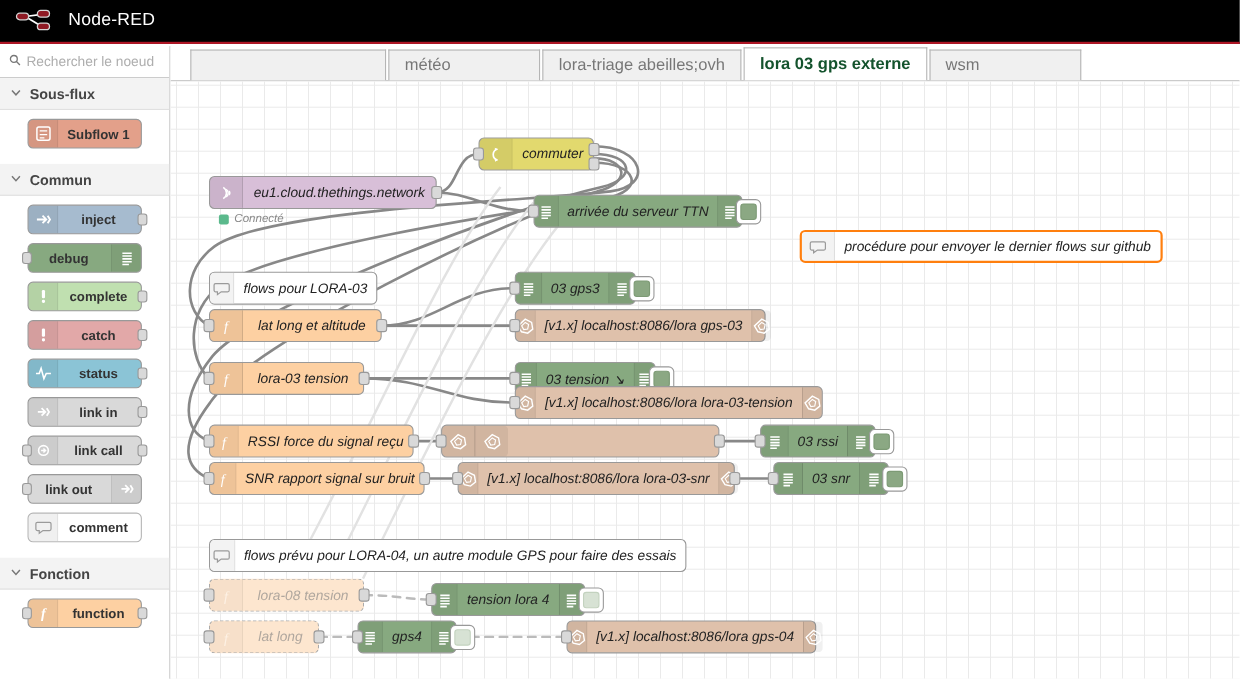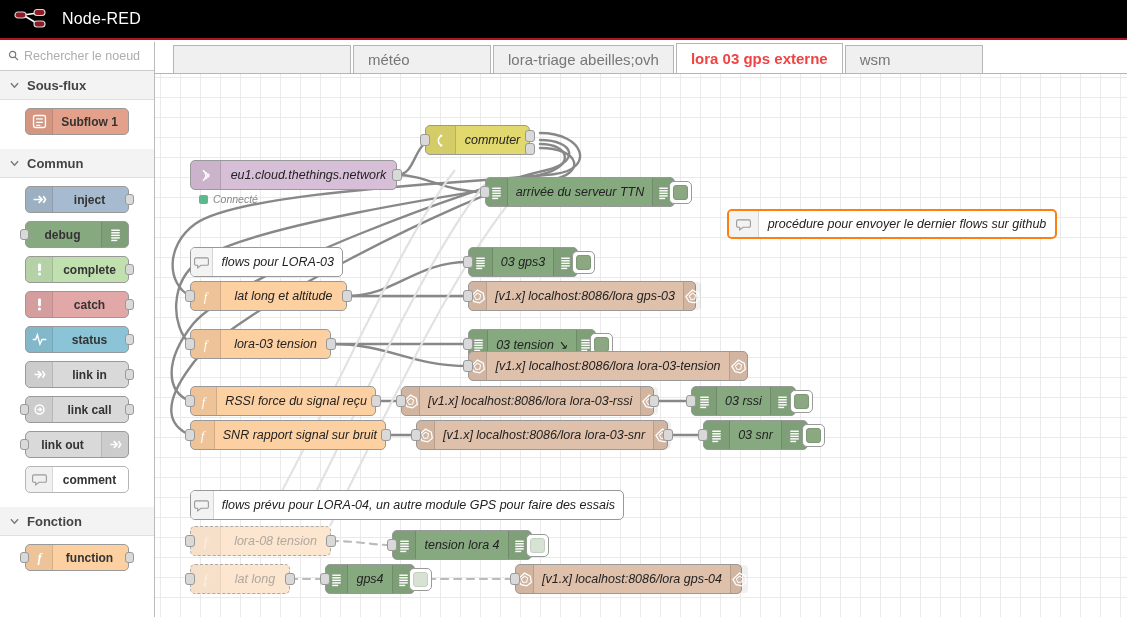--- a/index.html
+++ b/index.html
@@ -98,21 +98,21 @@
     background: #f0f0f0;
     border: 1px solid #b5b5b5;
     border-bottom: none;
     margin-right: 2px;
     display: flex; align-items: center;
     padding: 0 14px;
     font-size: 15px; color: #777;
     cursor: pointer;
   }
   .tab.active {
-    background: #fff; color: #ef4444; font-weight: bold;
+    background: #fff; color: #14532d; font-weight: bold;
     border-color: #b5b5b5;
     position: relative; z-index: 3;
     height: 30px;
     margin-top: 45px;
   }
 
   #canvas {
     position: relative;
     width: 972px; height: 543px;
     background-color: #fff;
@@ -423,21 +423,21 @@
               </g>
             </svg>
           </span>
           <span class="nlabel">eu1.cloud.thethings.network</span>
           <span class="nport out" style="top:8px"></span>
           <span class="mqtt-status">
             <span class="dot"></span>
             <span>Connecté</span>
           </span>
         </div>
-        <div class="node switch" style="left: 270px; top: 51px; width: 105px;">
+        <div class="node switch" style="left: 280px; top: 51px; width: 105px;">
           <span class="nicon">
             <svg width="17" height="17" viewBox="0 0 20 20">
               <path d="M12 4 C6 6 6 14 12 16" fill="none" stroke="#fff" stroke-width="1.8"></path>
               <path d="M9.2 2.6 L12.6 4.2 L9.4 6" fill="#fff"></path>
               <path d="M9.2 14 L12.6 15.8 L9.4 17.6" fill="#fff"></path>
             </svg>
           </span>
           <span class="nlabel">commuter</span>
           <span class="nport in"></span>
           <span class="nport out" style="top:4px"></span>
@@ -608,21 +608,20 @@
           <span class="nport in"></span>
           <span class="nport out" style="top:8px"></span>
         </div>
         <div class="node influx" style="left: 246px; top: 312px; width: 253px;">
           <span class="nicon">
             <svg width="17" height="17" viewBox="0 0 20 20">
               <path d="M10 2.5 L16.8 6 L18 13.2 L12.6 17.5 L6 16 L2.2 9.8 Z" fill="none" stroke="#fff" stroke-width="1.5"></path>
               <path d="M10 6 L13.6 8.2 L12.6 13 L8.4 13.6 L6.2 9.6 Z" fill="none" stroke="#fff" stroke-width="1.2"></path>
             </svg>
           </span>
-          <span class="nlabel">[v1.x] localhost:8086/lora lora-03-rssi</span>
           <span class="nicon right">
             <svg width="17" height="17" viewBox="0 0 20 20">
               <path d="M10 2.5 L16.8 6 L18 13.2 L12.6 17.5 L6 16 L2.2 9.8 Z" fill="none" stroke="#fff" stroke-width="1.5"></path>
               <path d="M10 6 L13.6 8.2 L12.6 13 L8.4 13.6 L6.2 9.6 Z" fill="none" stroke="#fff" stroke-width="1.2"></path>
             </svg>
           </span>
           <span class="nport in"></span>
           <span class="nport out" style="top:8px"></span>
         </div>
         <div class="node debug" style="left: 536px; top: 312px; width: 105px;">

